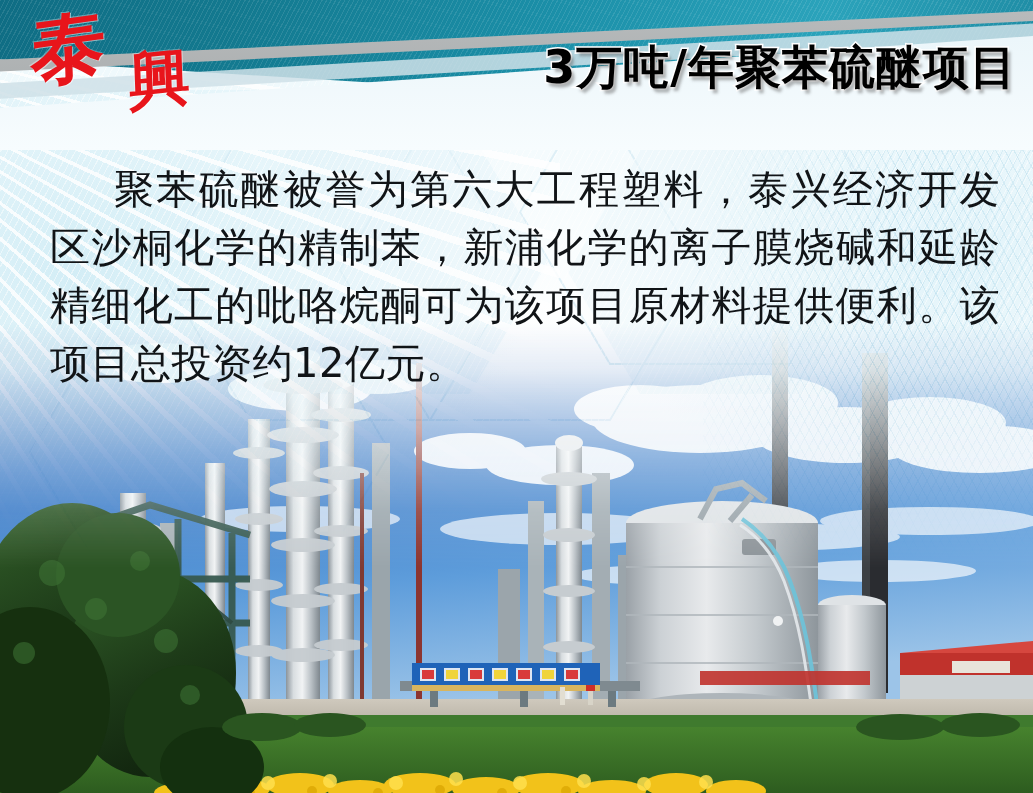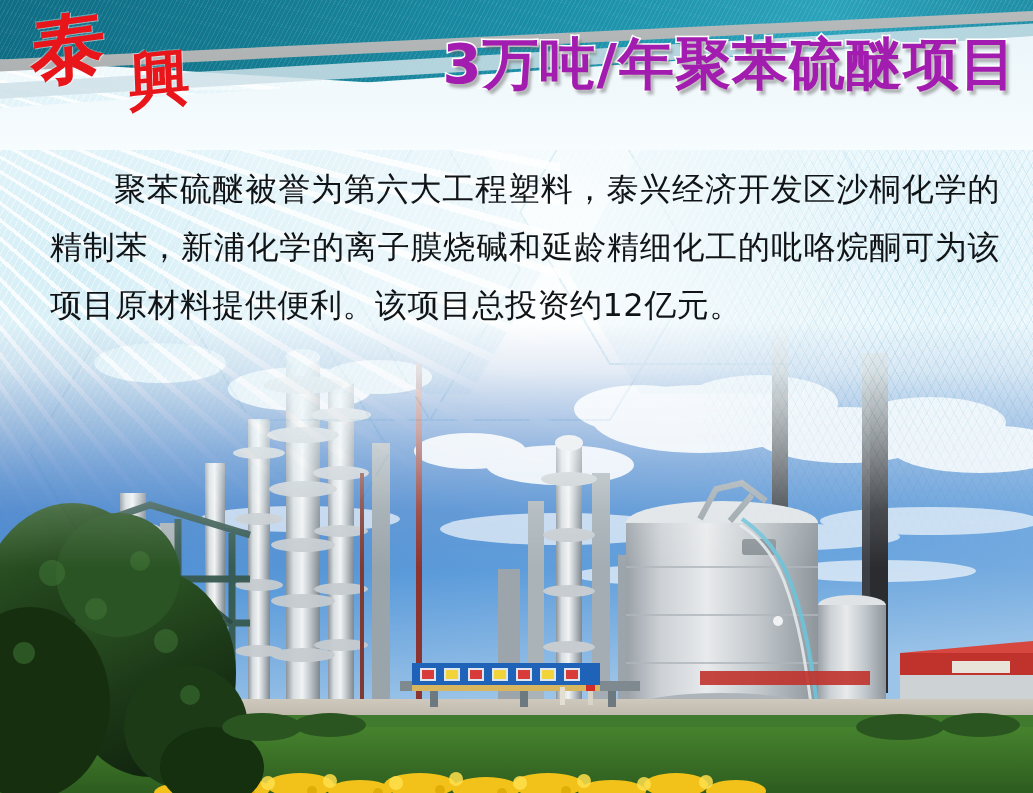--- a/index.html
+++ b/index.html
@@ -192,46 +192,46 @@
     left: 104px;
     top: 44px;
     font-size: 62px;
     transform: rotate(-6deg) skewX(-4deg);
   }
 
   
   .header-title {
     position: absolute;
     right: 16px;
-    top: 36px;
+    top: 44px;
     z-index: 7;
     font-family: "DejaVu Sans", "Liberation Sans", sans-serif;
     font-weight: bold;
-    font-size: 56px;
+    font-size: 46px;
     line-height: 1;
     letter-spacing: 1px;
-    color: #a21caf;
+    color: #000000;
     white-space: nowrap;
     -webkit-text-stroke: 3px #ffffff;
     paint-order: stroke fill;
     text-shadow:
       3px 4px 3px rgba(90,90,90,.45),
       0 0 1px rgba(255,255,255,.9);
   }
 
   
   .body-text {
     position: absolute;
     left: 50px;
     top: 160px;
     width: 950px;
     z-index: 5;
     color: #111417;
     font-family: "DejaVu Sans", "Liberation Sans", sans-serif;
-    font-size: 32px;
+    font-size: 40px;
     line-height: 58px;
     letter-spacing: .5px;
     text-align: justify;
   }
   .body-text p {
     margin: 0;
     text-indent: 64px;
   }
 
   

